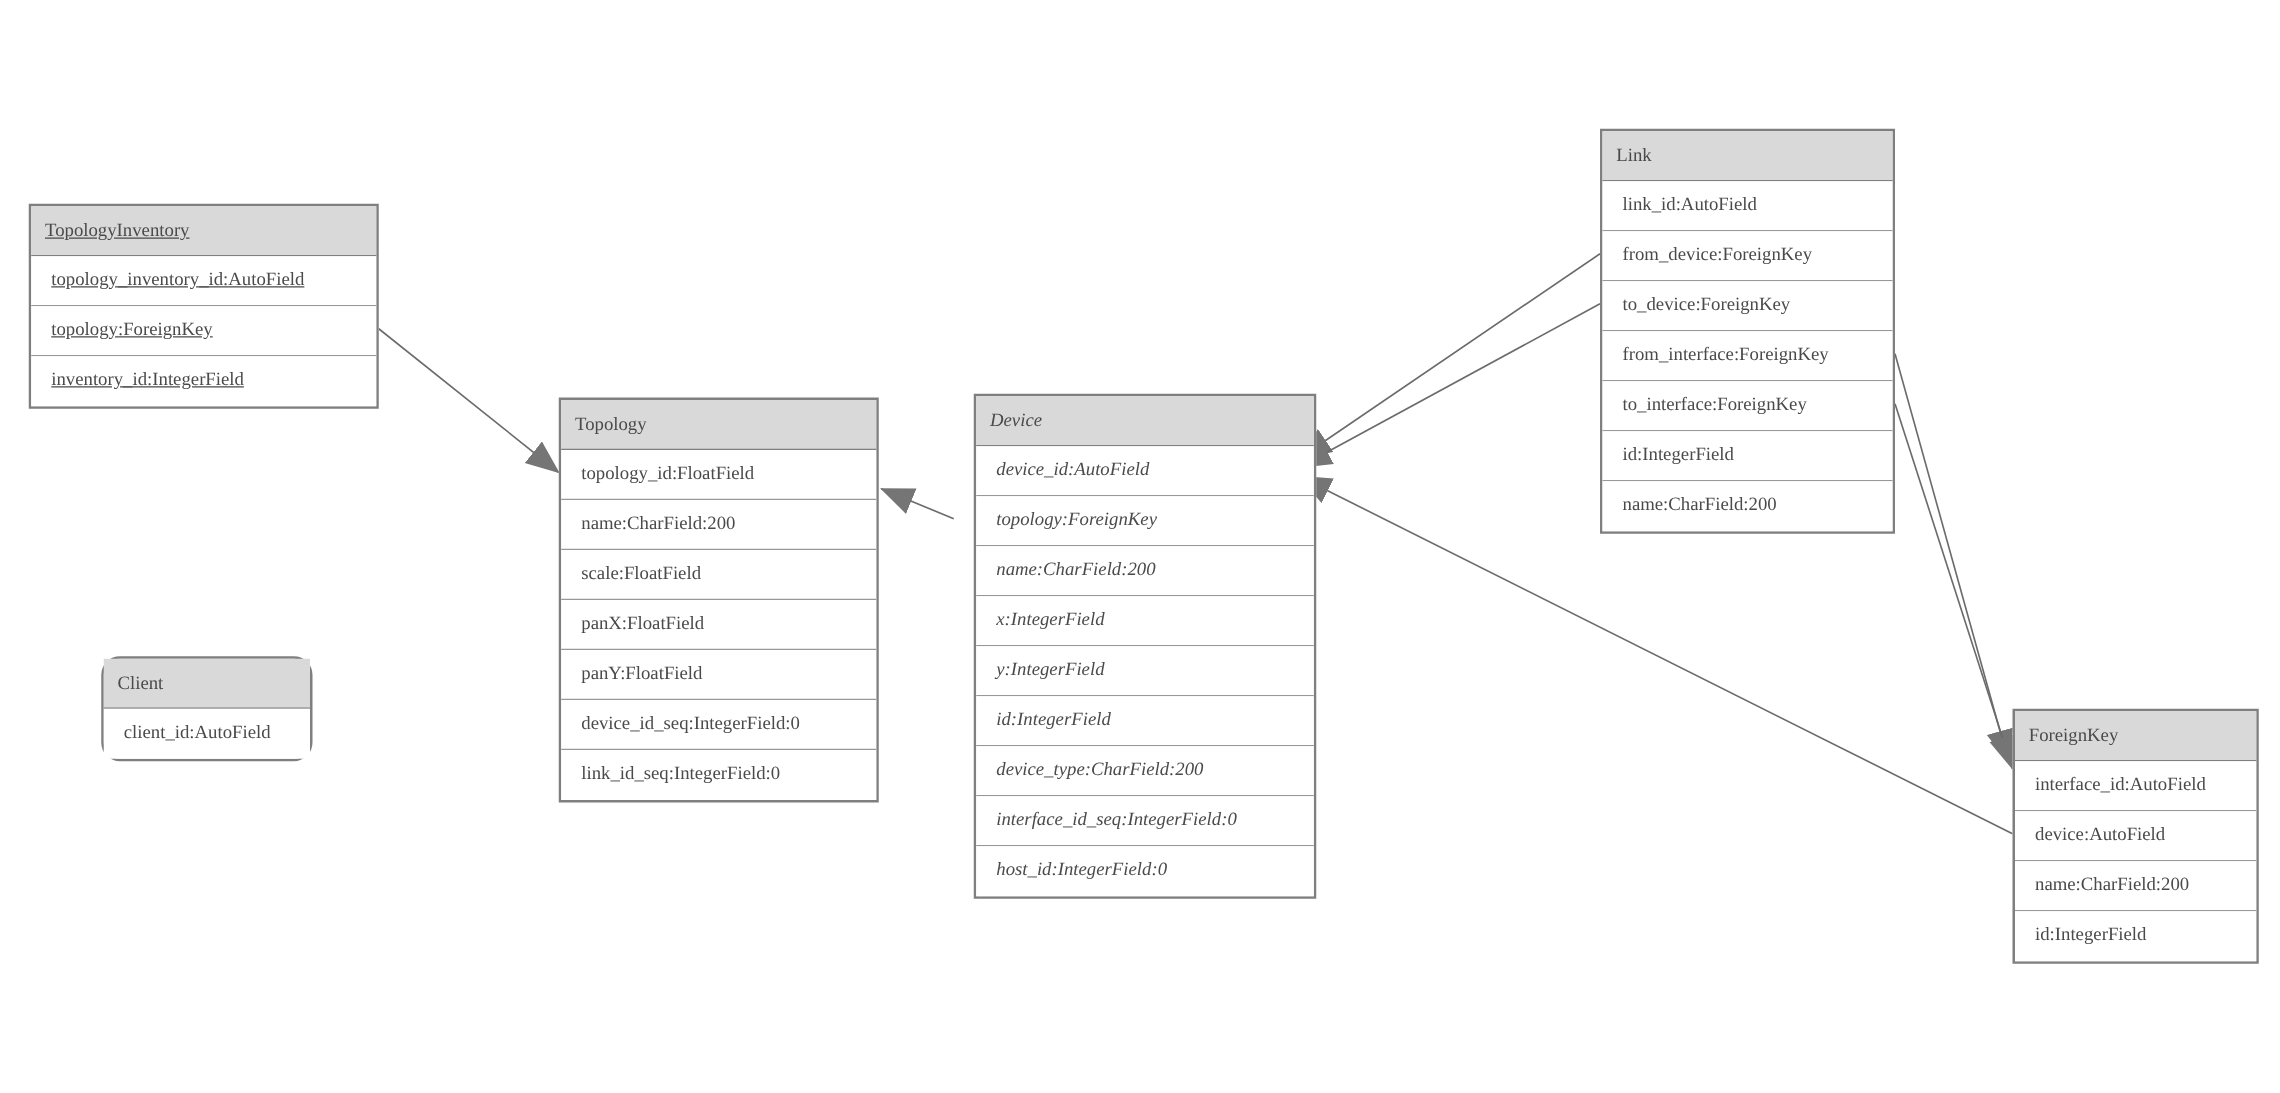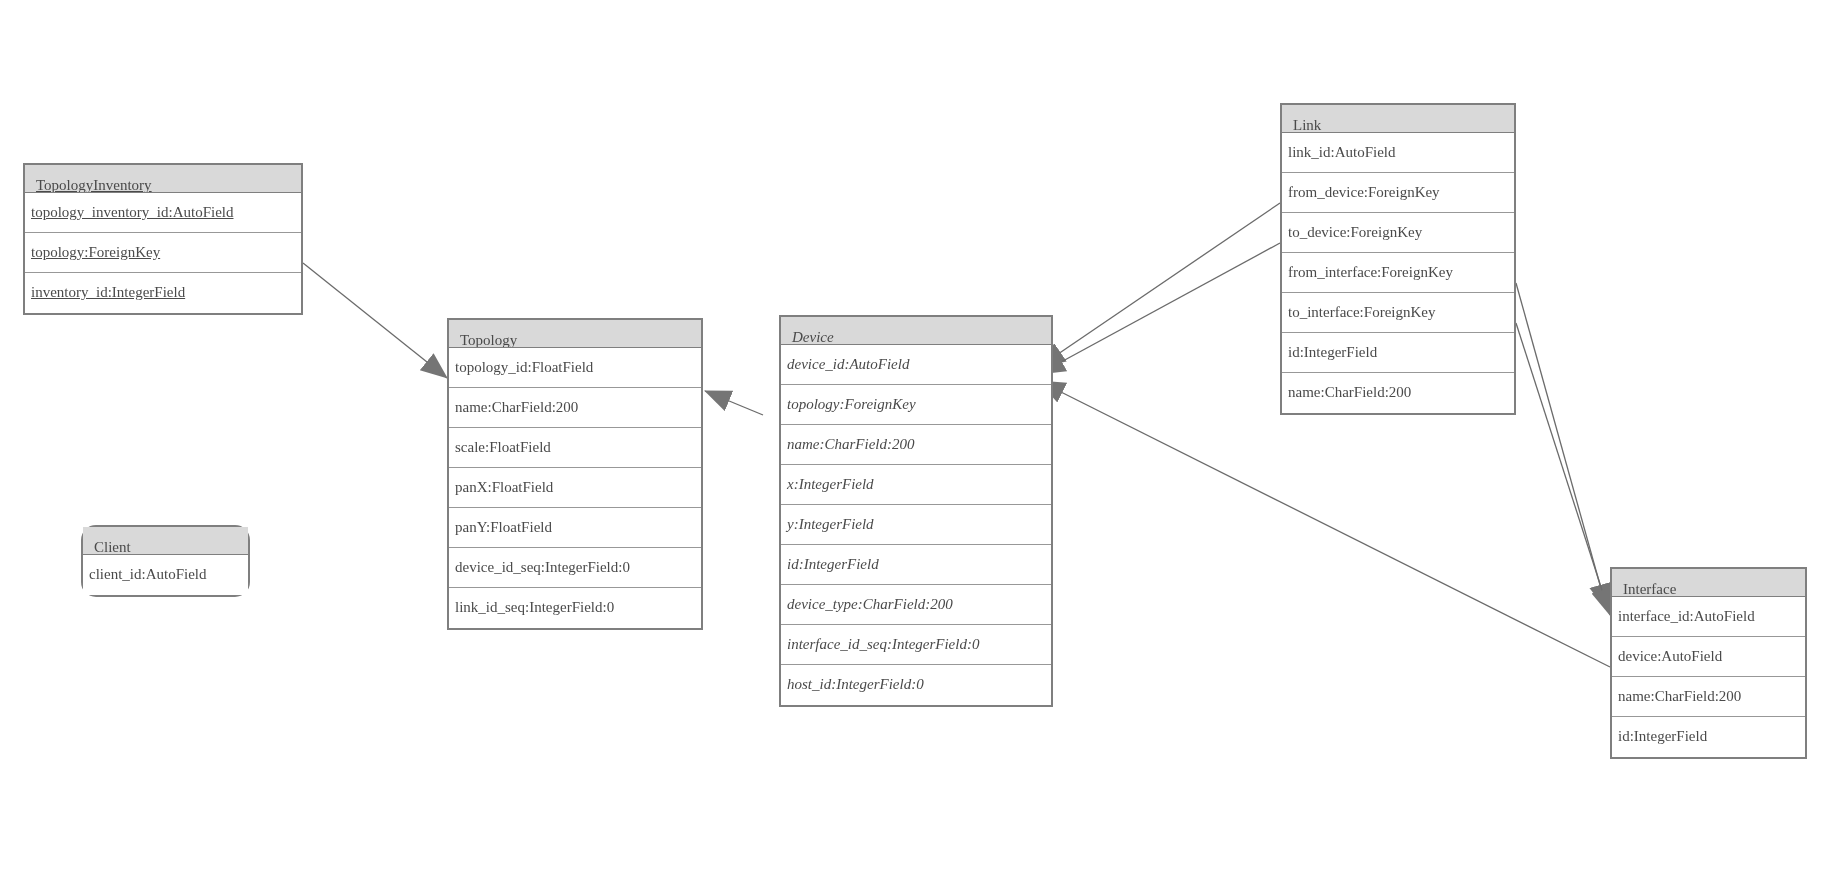--- a/index.html
+++ b/index.html
@@ -25,33 +25,33 @@
   .entity {
     position: absolute;
     z-index: 1;
     background: #ffffff;
     border: 2px solid #7f7f7f;
     box-sizing: border-box;
     font-size: 15px;
     color: #4a4a4a;
   }
   .entity-header {
-    height: 28px;
+    height: 40px;
     line-height: 40px;
     background: #d9d9d9;
     border-bottom: 1px solid #7f7f7f;
     padding: 0 11px;
     box-sizing: border-box;
     white-space: nowrap;
     overflow: hidden;
   }
   .entity-row {
     height: 40px;
     line-height: 39px;
-    padding: 0 6px;
+    padding: 0 16px;
     border-bottom: 1px solid #989898;
     box-sizing: border-box;
     white-space: nowrap;
     overflow: hidden;
     background: #ffffff;
   }
   .entity-row:last-child {
     border-bottom: none;
   }
   
@@ -130,20 +130,20 @@
     <div class="entity-row">link_id:AutoField</div>
     <div class="entity-row">from_device:ForeignKey</div>
     <div class="entity-row">to_device:ForeignKey</div>
     <div class="entity-row">from_interface:ForeignKey</div>
     <div class="entity-row">to_interface:ForeignKey</div>
     <div class="entity-row">id:IntegerField</div>
     <div class="entity-row">name:CharField:200</div>
   </div>
 
   <div class="entity" id="entity-interface">
-    <div class="entity-header">Interface</div>
+    <div class="entity-header">ForeignKey</div>
     <div class="entity-row">interface_id:AutoField</div>
     <div class="entity-row">device:AutoField</div>
     <div class="entity-row">name:CharField:200</div>
     <div class="entity-row">id:IntegerField</div>
   </div>
 
 </div>
 
 </body></html>

